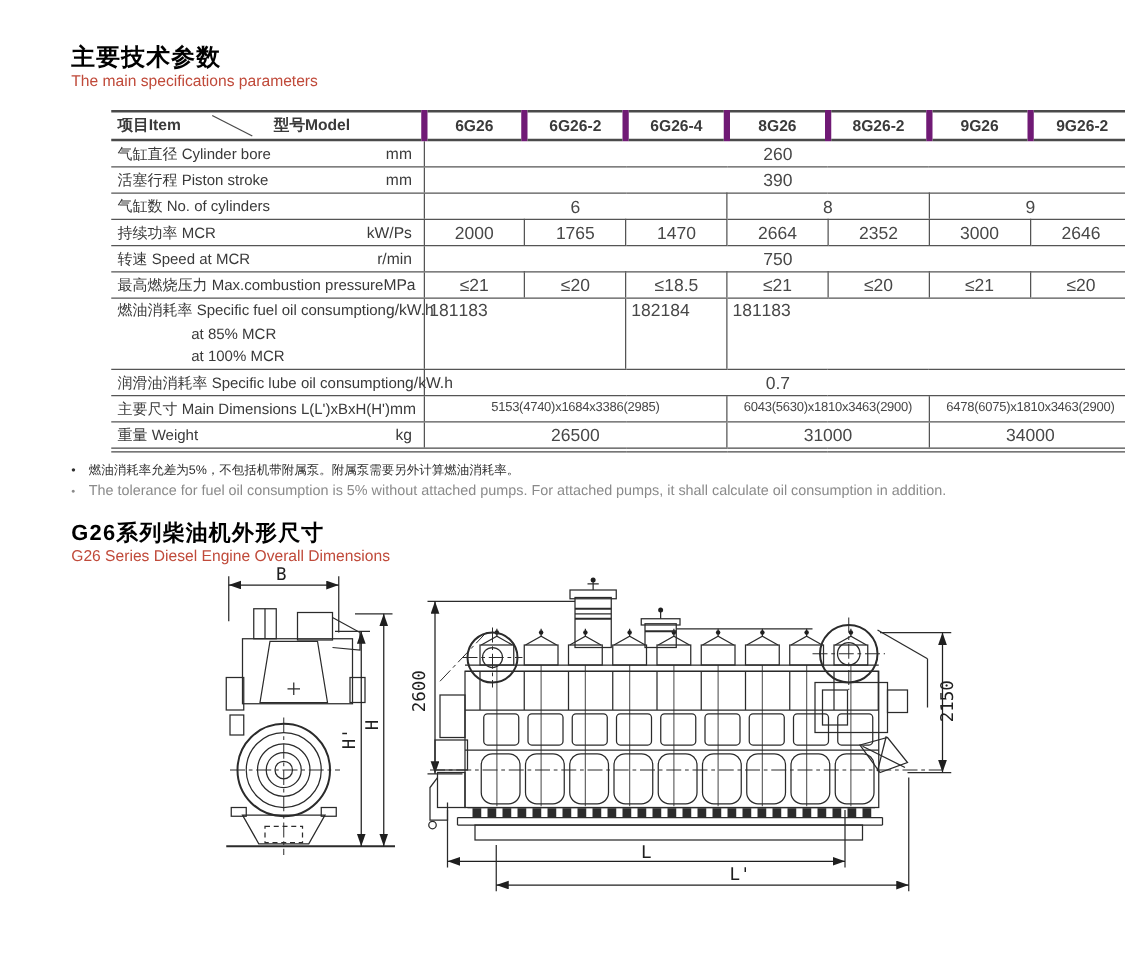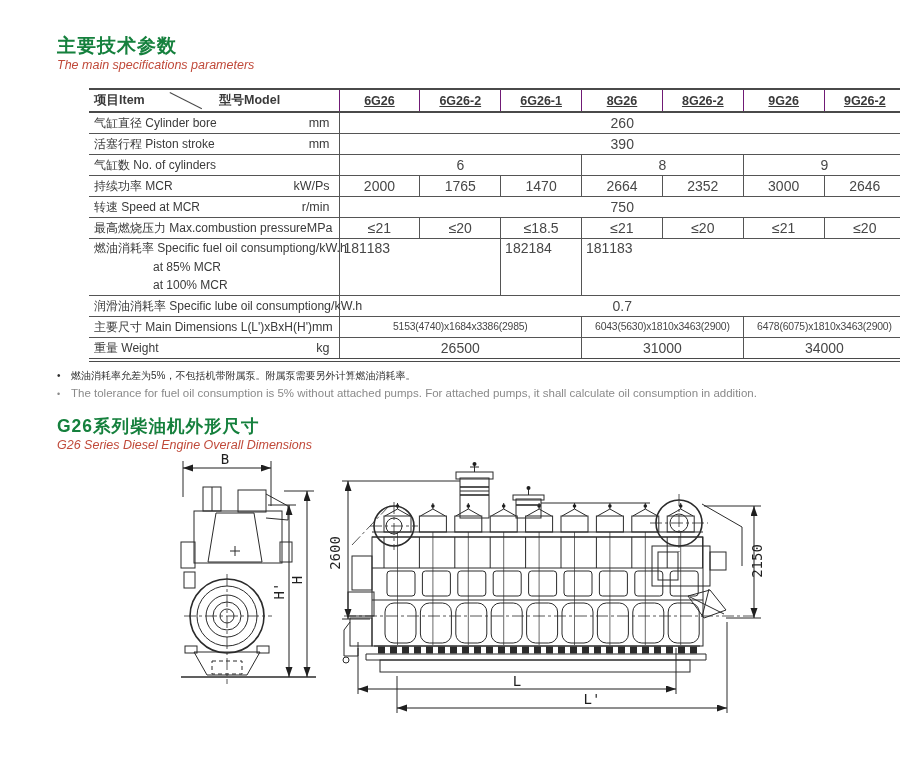--- a/index.html
+++ b/index.html
@@ -1,28 +1,28 @@
 <!DOCTYPE html>
 <html><head>
 <meta charset="utf-8">
 <style>
   html,body{margin:0;padding:0;background:#fff;}
   body{width:900px;height:783px;position:relative;overflow:hidden;
        font-family:"Liberation Sans",sans-serif;color:#333;}
   .abs{position:absolute;}
   
-  .sec-title{font-size:19px;font-weight:bold;color:#15803d;letter-spacing:1px;}
-  .sec-sub{font-size:12.5px;color:#c04a3a;font-style:italic;}
+  .sec-title{font-size:19px;font-weight:bold;color:#000000;letter-spacing:1px;}
+  .sec-sub{font-size:12.5px;color:#c04a3a;}
   
   table.spec{border-collapse:collapse;table-layout:fixed;width:816px;
              border-top:2px solid #4a4a4a;font-size:12px;color:#3a3a3a;}
   table.spec th,table.spec td{padding:0;margin:0;}
   table.spec thead th{height:21px;font-size:12.5px;font-weight:bold;
              border-bottom:2px solid #4a4a4a;vertical-align:middle;}
-  th.model{border-left:1px solid #701a75;text-align:center;text-decoration:underline;}
+  th.model{border-left:5px solid #701a75;text-align:center;}
   td{border-bottom:1px solid #555;height:20px;line-height:20px;vertical-align:middle;}
   td.val{border-left:1px solid #555;text-align:center;font-size:14px;color:#474747;}
   td.val.compact{font-size:10.4px;letter-spacing:-0.2px;}
   tbody tr:last-child td{border-bottom:4px double #4a4a4a;}
   td.lbl .lrow{display:flex;justify-content:space-between;height:20px;line-height:20px;}
   td.lbl .lab{padding-left:5px;white-space:nowrap;}
   td.lbl .unit{padding-right:9px;font-size:12.5px;}
   tr.multi td{vertical-align:top;}
   tr.multi td.lbl .lrow,tr.multi .sub,.vline{height:18.6px;line-height:18.6px;}
   .sub{padding-left:64px;}
@@ -59,21 +59,21 @@
   <thead>
     <tr>
       <th class="corner">
         <span class="c-item">项目Item</span>
         <span class="c-model">型号Model</span>
         <i class="diag"></i>
       </th>
 
     <th class="model">6G26</th>
         <th class="model">6G26-2</th>
-        <th class="model">6G26-1</th>
+        <th class="model">6G26-4</th>
         <th class="model">8G26</th>
         <th class="model">8G26-2</th>
         <th class="model">9G26</th>
         <th class="model">9G26-2</th>
       </tr>
   </thead>
   <tbody id="spec-body">
       <tr>
         <td class="lbl">
           <div class="lrow">

